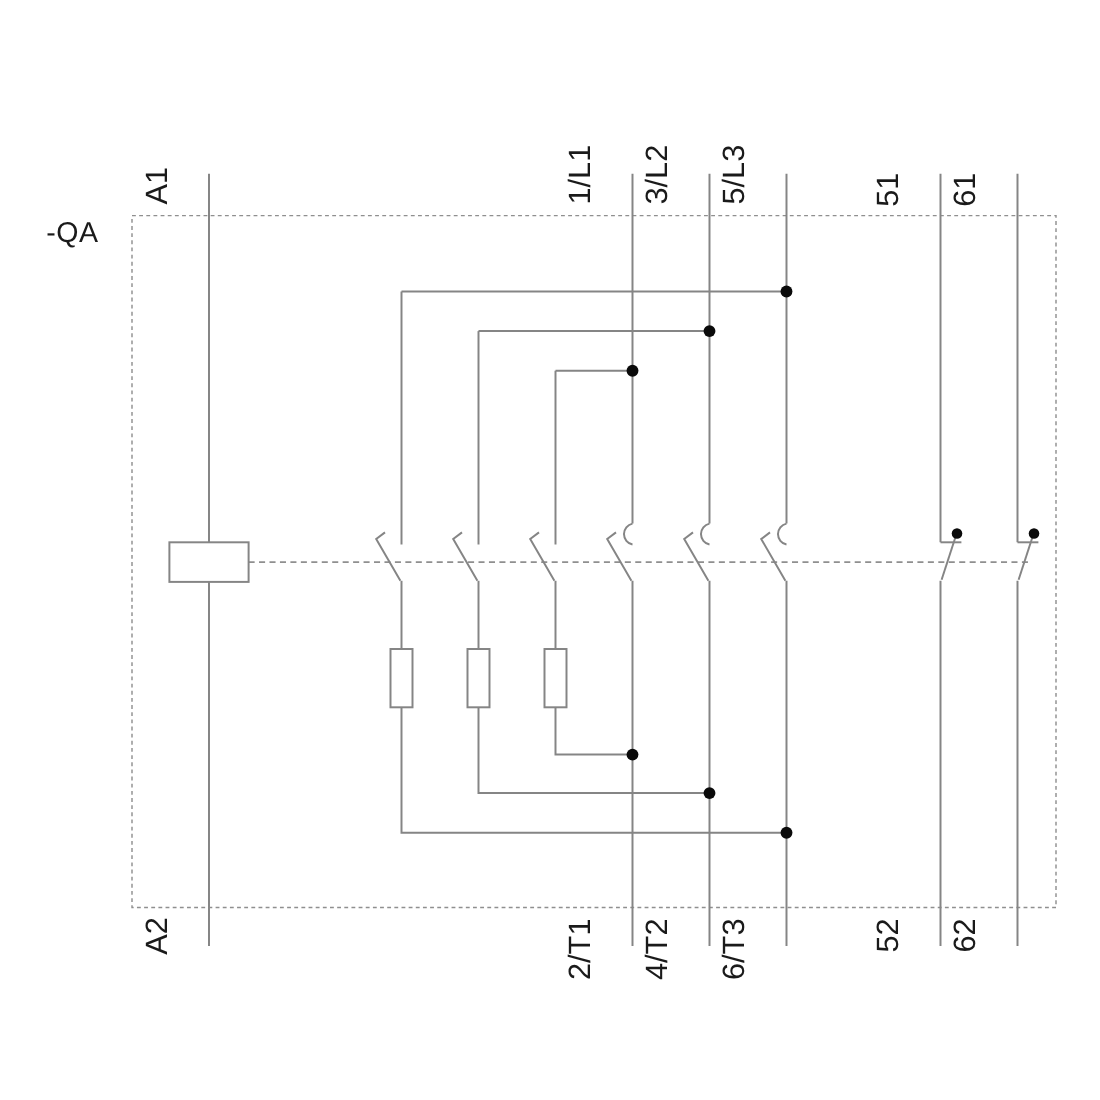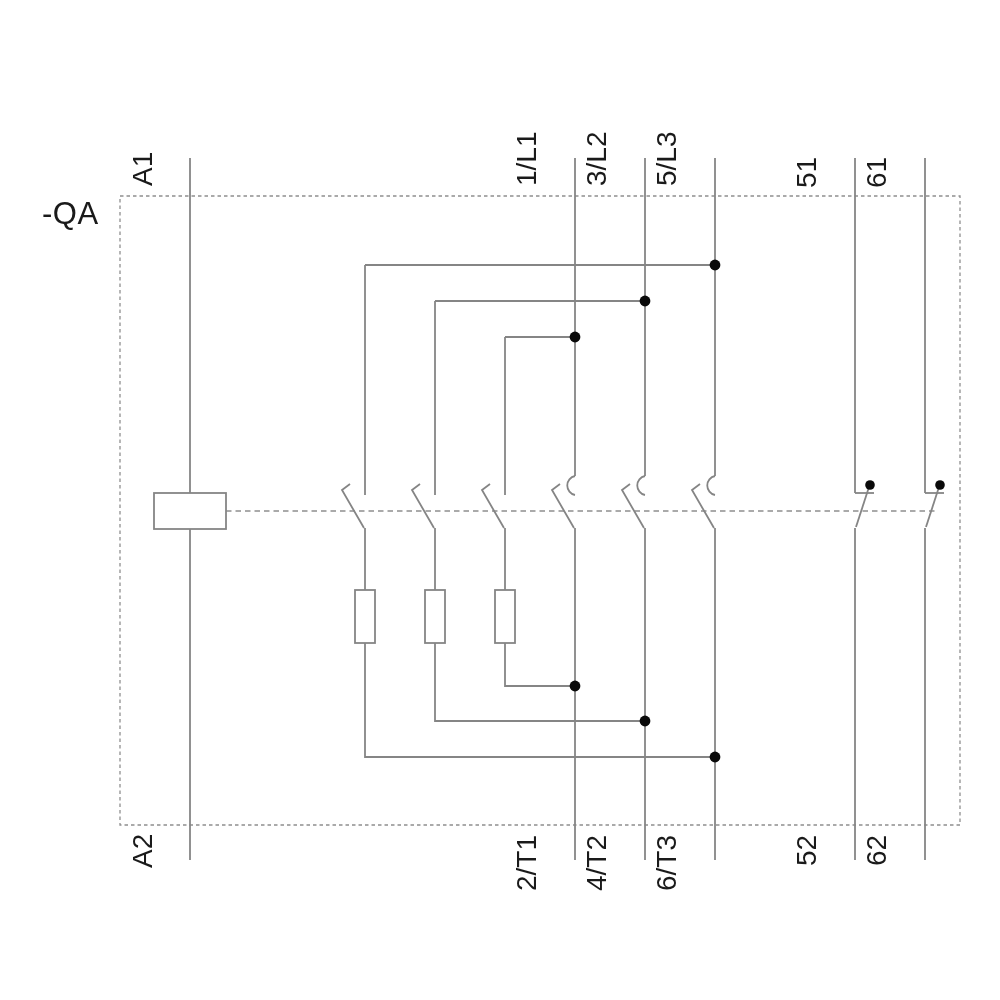--- a/index.html
+++ b/index.html
@@ -7,21 +7,21 @@
     position:relative;
     width:1000px;height:1000px;
     background:#ffffff;
     font-family:"Liberation Sans", sans-serif;
     overflow:hidden;
   }
   .diagram-svg{position:absolute;left:0;top:0;}
   .device-label{
     position:absolute;
     left:42px;top:196px;
-    font-size:31px;
+    font-size:26px;
     color:#1a1a1a;
     letter-spacing:0.5px;
     text-align:center;
   }
   .vlabel{
     position:absolute;
     font-size:28px;
     line-height:28px;
     color:#1a1a1a;
     white-space:nowrap;

